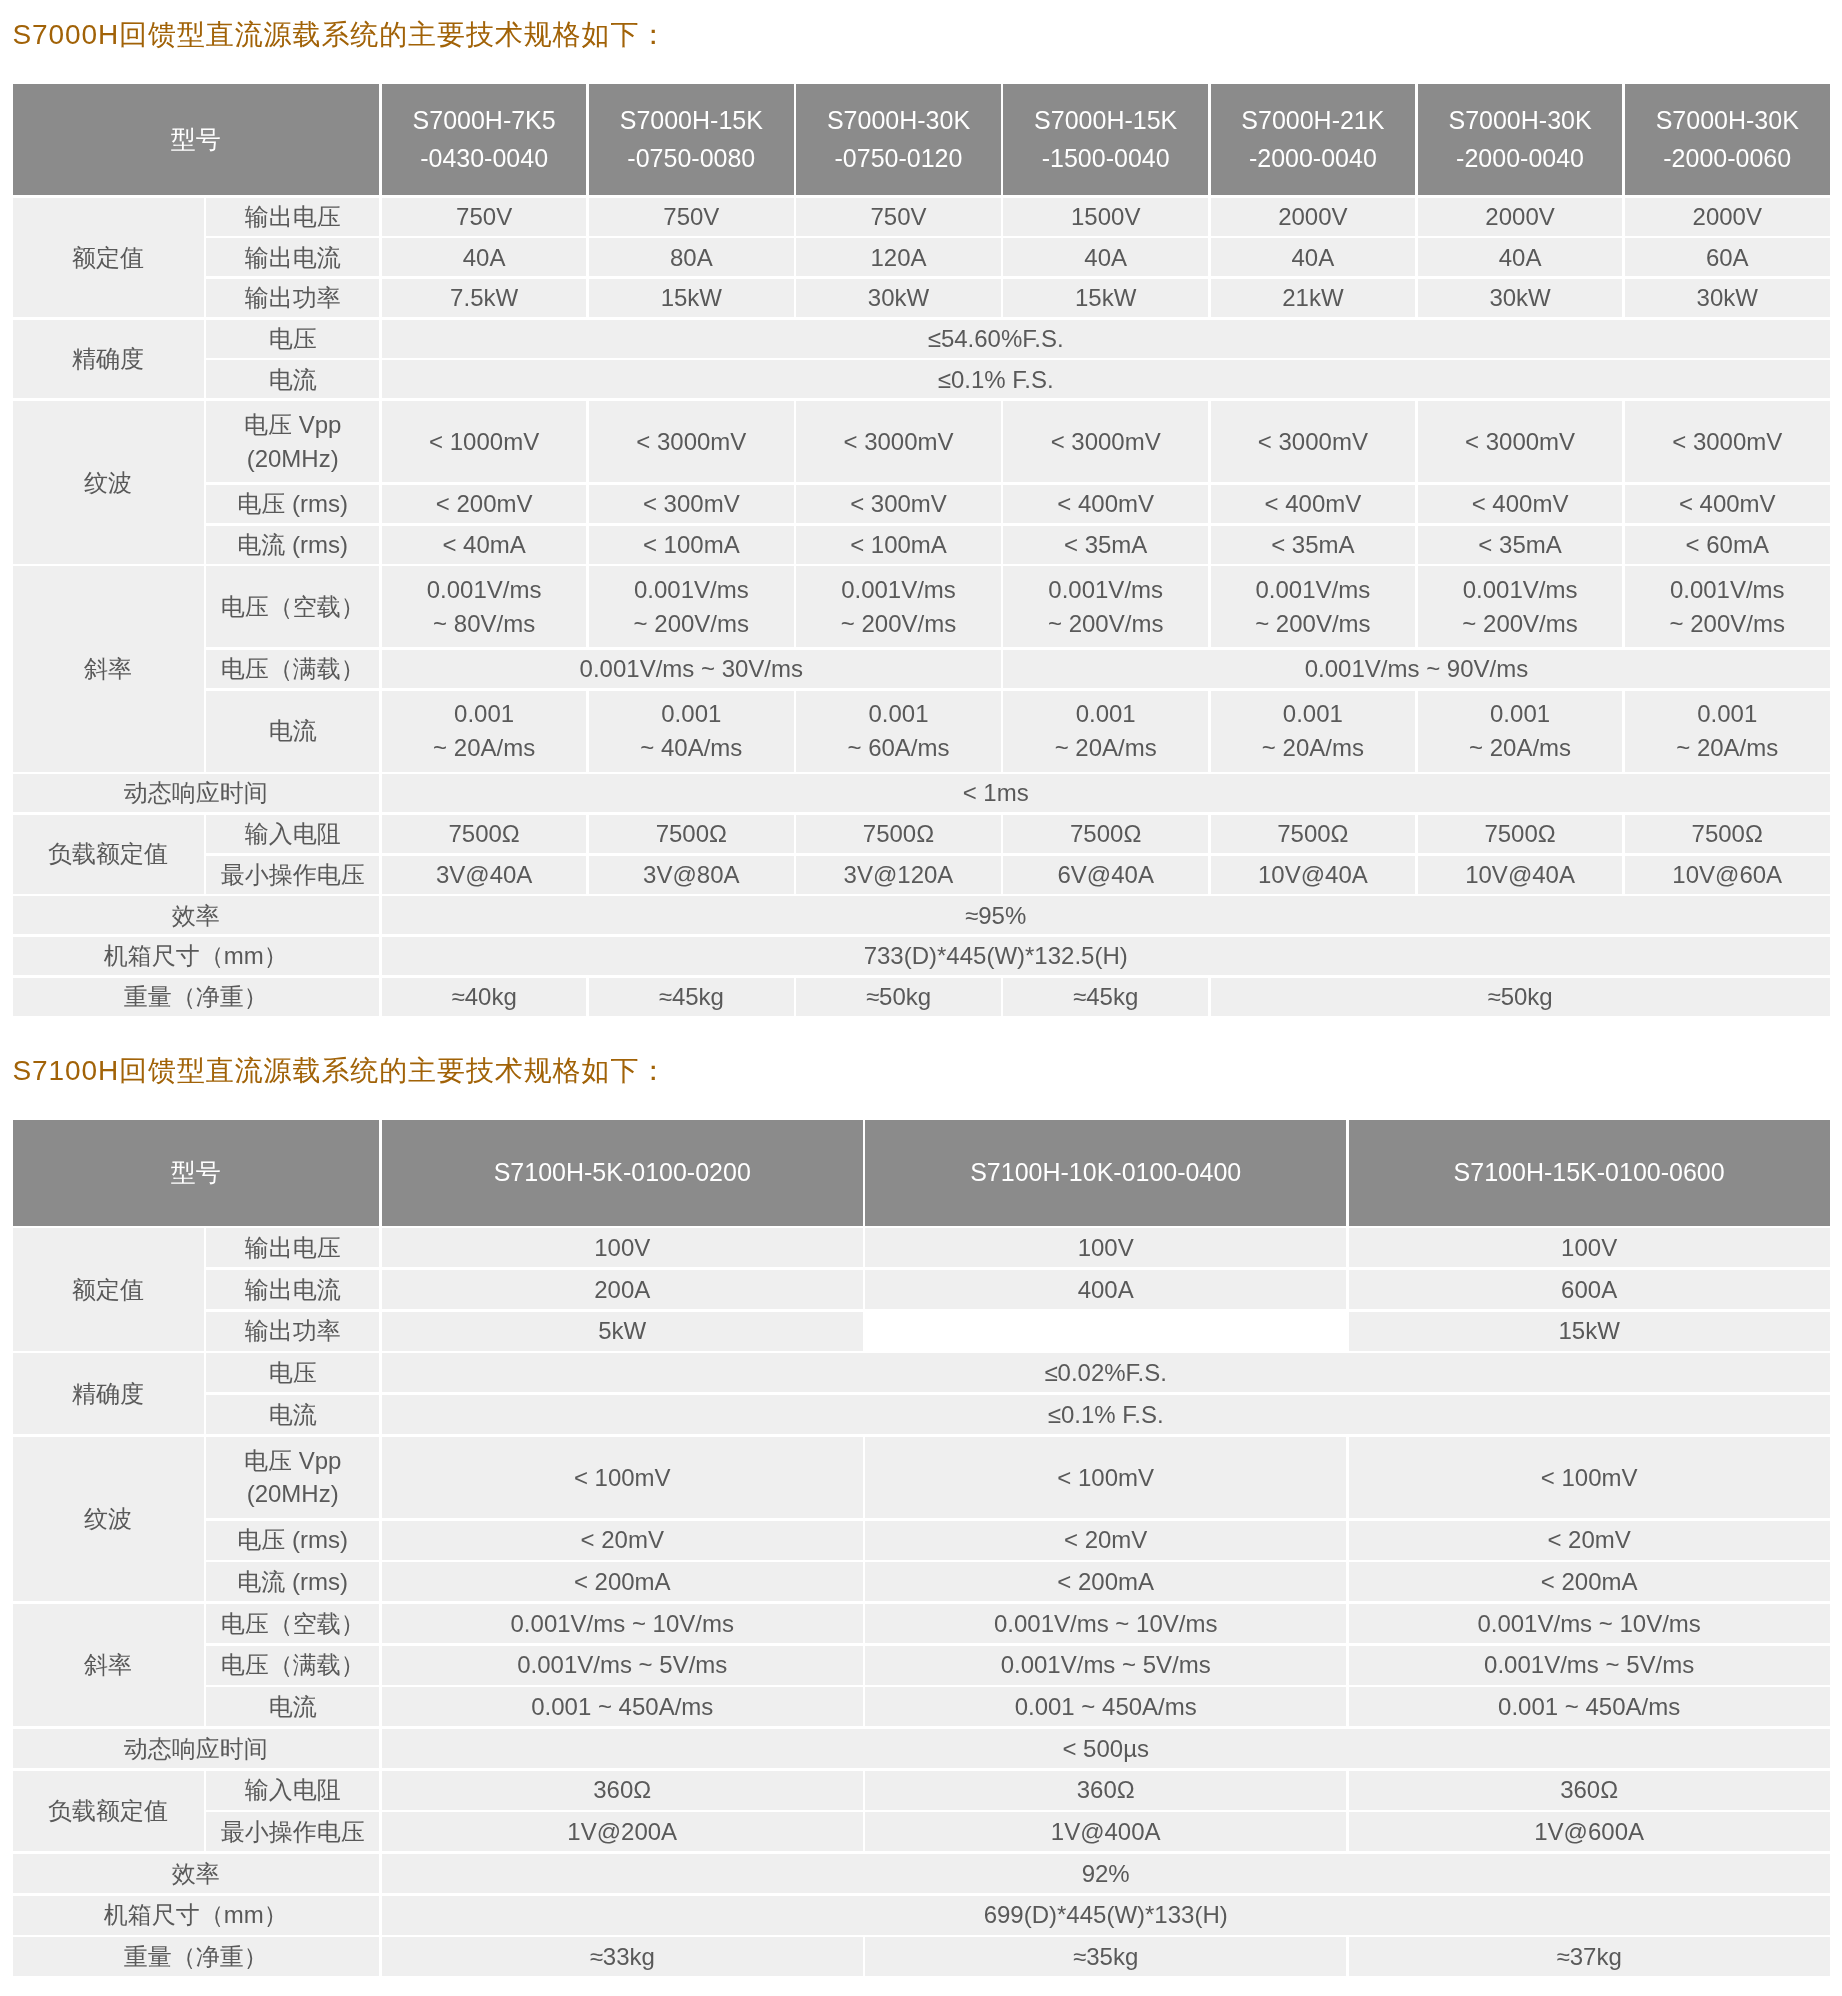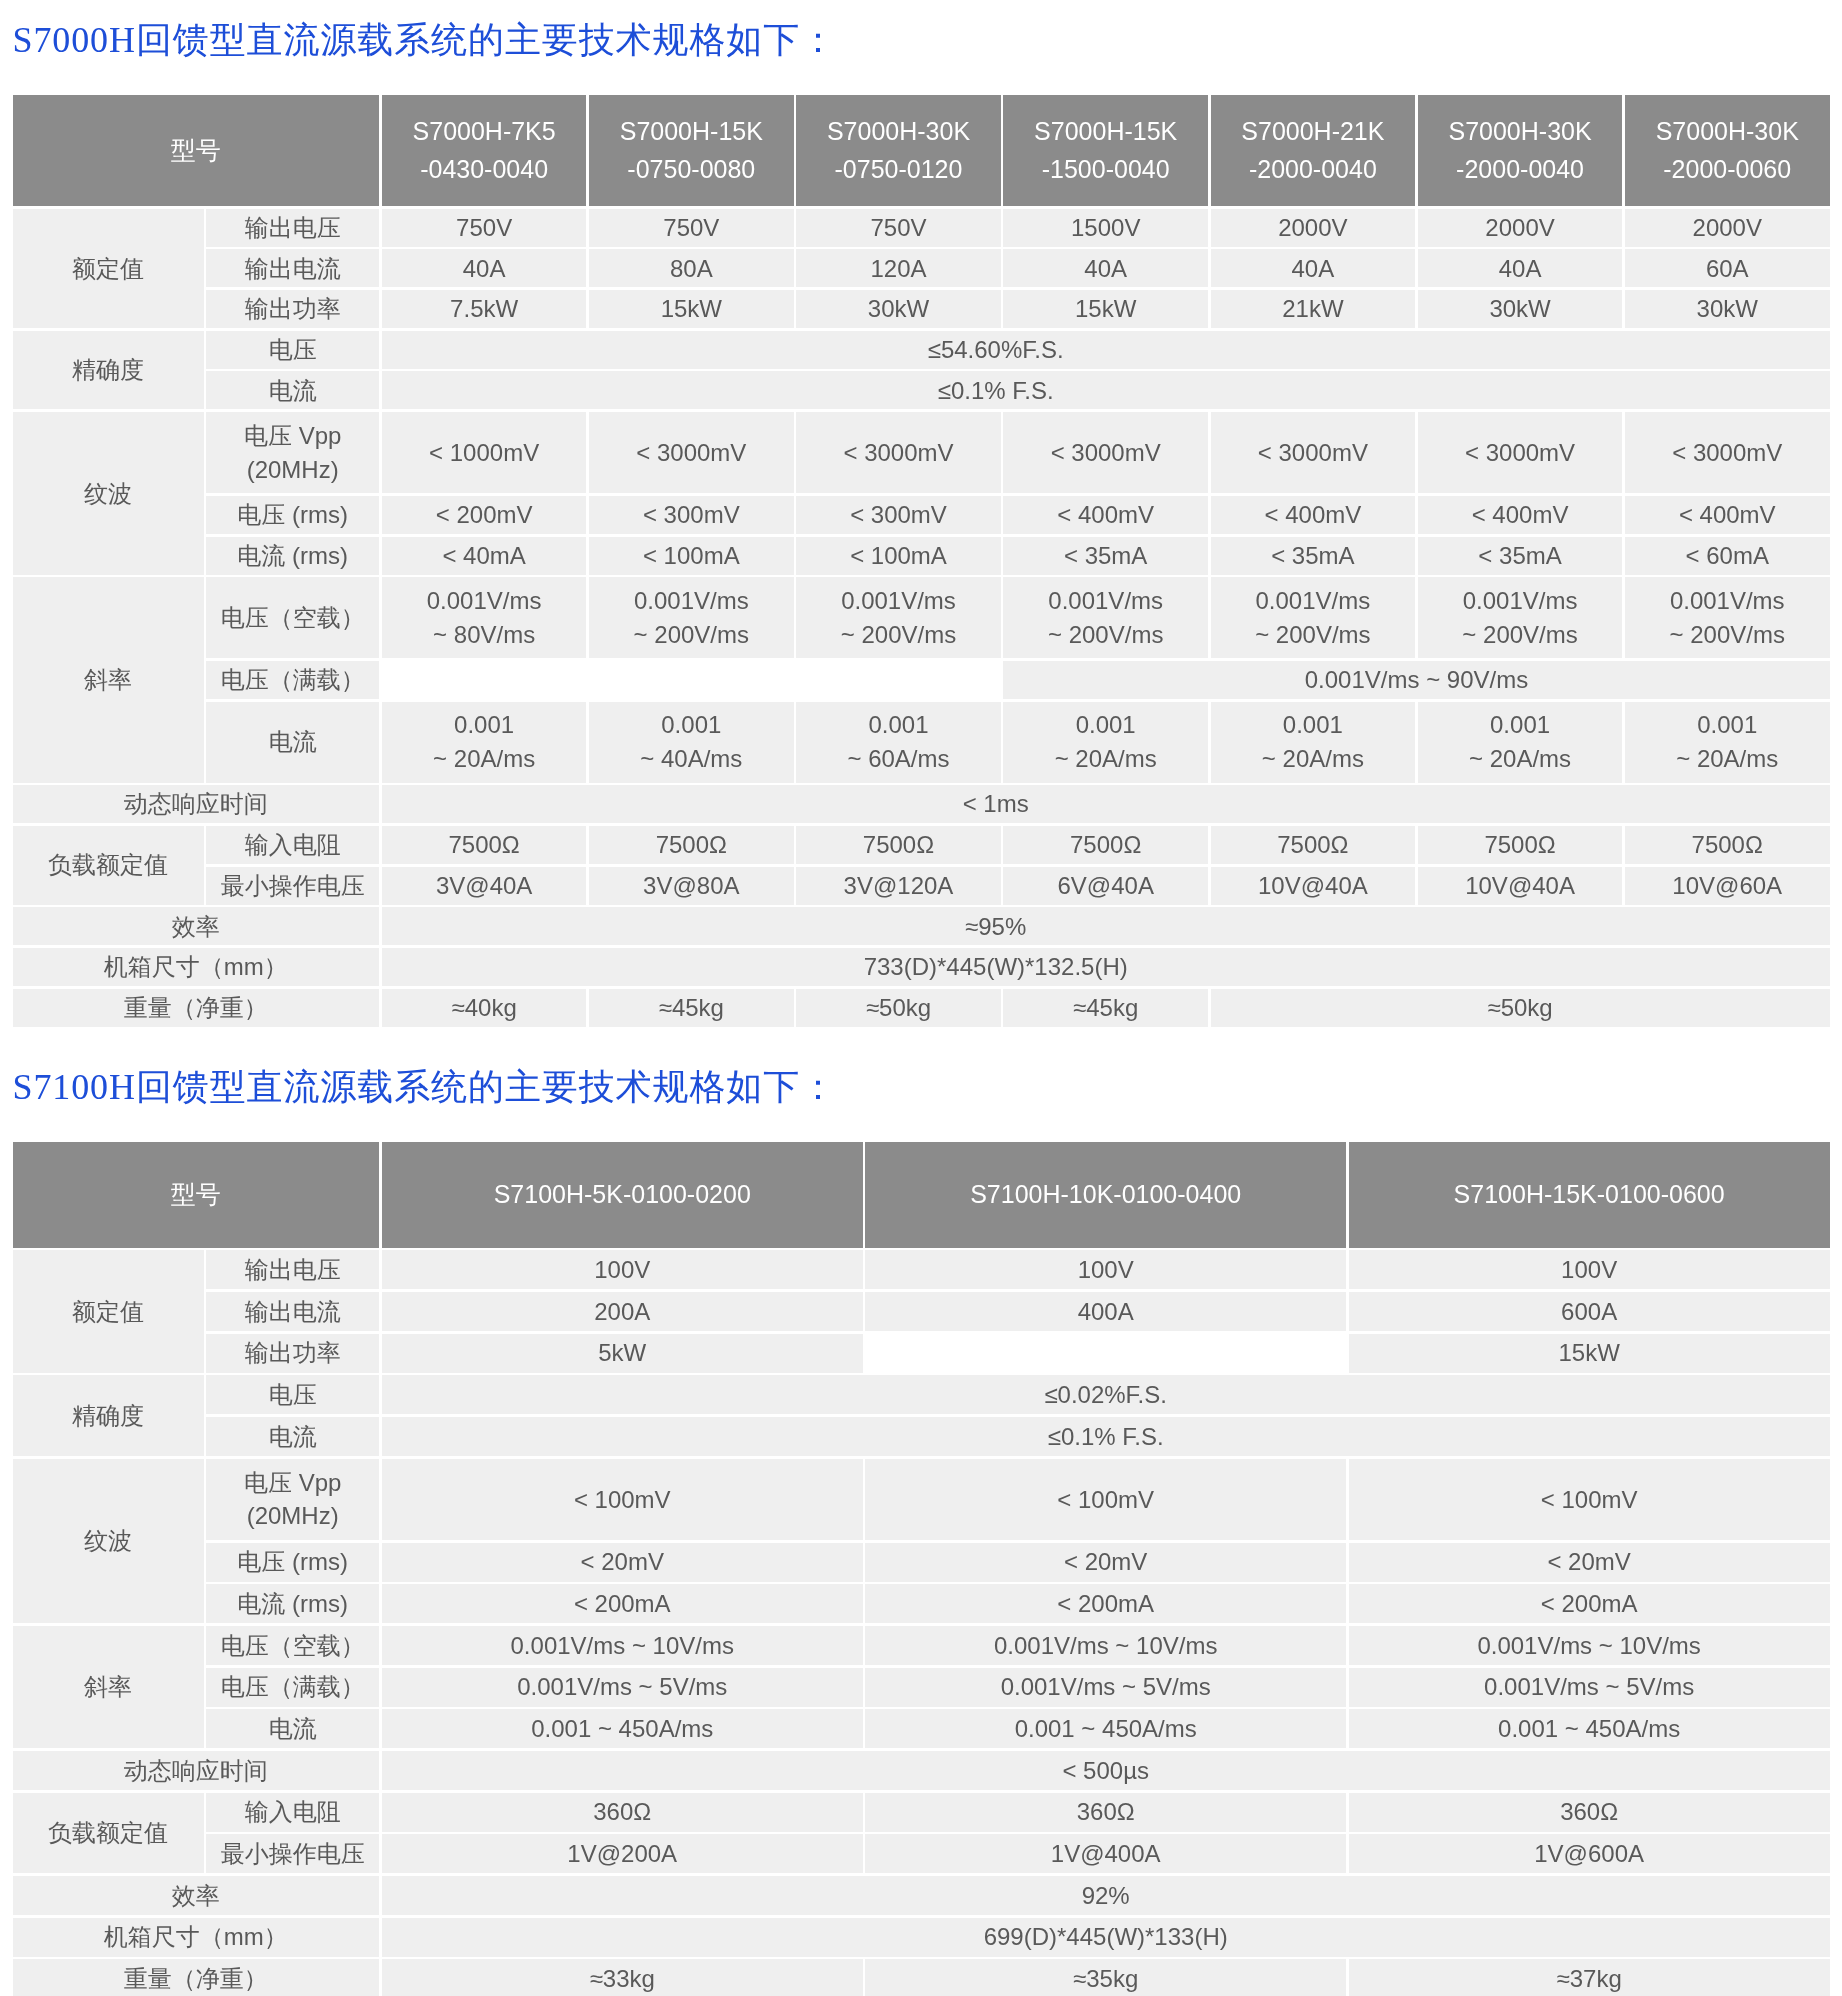--- a/index.html
+++ b/index.html
@@ -5,23 +5,22 @@
   * { margin:0; padding:0; box-sizing:border-box; }
   html,body { background:#ffffff; }
   body {
     width:1842px; height:1996px;
     font-family:"Liberation Sans","DejaVu Sans",sans-serif;
     color:#595959;
     overflow:hidden;
   }
   .page { padding:16px 12.5px 0 12.5px; }
   .title {
-    font-size:36px; color:#1d4ed8; letter-spacing:0.9px;
+    font-size:28px; color:#a16207; letter-spacing:0.9px;
     font-weight:400;
-    font-family:Liberation Serif, serif;
   }
   .grid {
     display:grid; gap:2.7px; background:#ffffff; width:1817px;
   }
   #t1 {
     margin-top:30px;
     grid-template-columns:191px 173px repeat(7, 1fr);
     grid-template-rows:111px 38px 38px 38px 38px 38px 81px 38px 38px 81px 38px 81px 38px 38px 38px 38px 38px 38px;
   }
   #t2 {
@@ -145,20 +144,21 @@
     <div class="c" style="grid-area:10/6/11/7">0.001V/ms
 ~ 200V/ms</div>
     <div class="c" style="grid-area:10/7/11/8">0.001V/ms
 ~ 200V/ms</div>
     <div class="c" style="grid-area:10/8/11/9">0.001V/ms
 ~ 200V/ms</div>
     <div class="c" style="grid-area:10/9/11/10">0.001V/ms
 ~ 200V/ms</div>
 
     <div class="c" style="grid-area:11/2/12/3">电压（满载）</div>
+    <div class="c" style="grid-area:11/3/12/6">0.001V/ms ~ 30V/ms</div>
     <div class="c" style="grid-area:11/6/12/10">0.001V/ms ~ 90V/ms</div>
 
     <div class="c" style="grid-area:12/2/13/3">电流</div>
     <div class="c" style="grid-area:12/3/13/4">0.001
 ~ 20A/ms</div>
     <div class="c" style="grid-area:12/4/13/5">0.001
 ~ 40A/ms</div>
     <div class="c" style="grid-area:12/5/13/6">0.001
 ~ 60A/ms</div>
     <div class="c" style="grid-area:12/6/13/7">0.001

